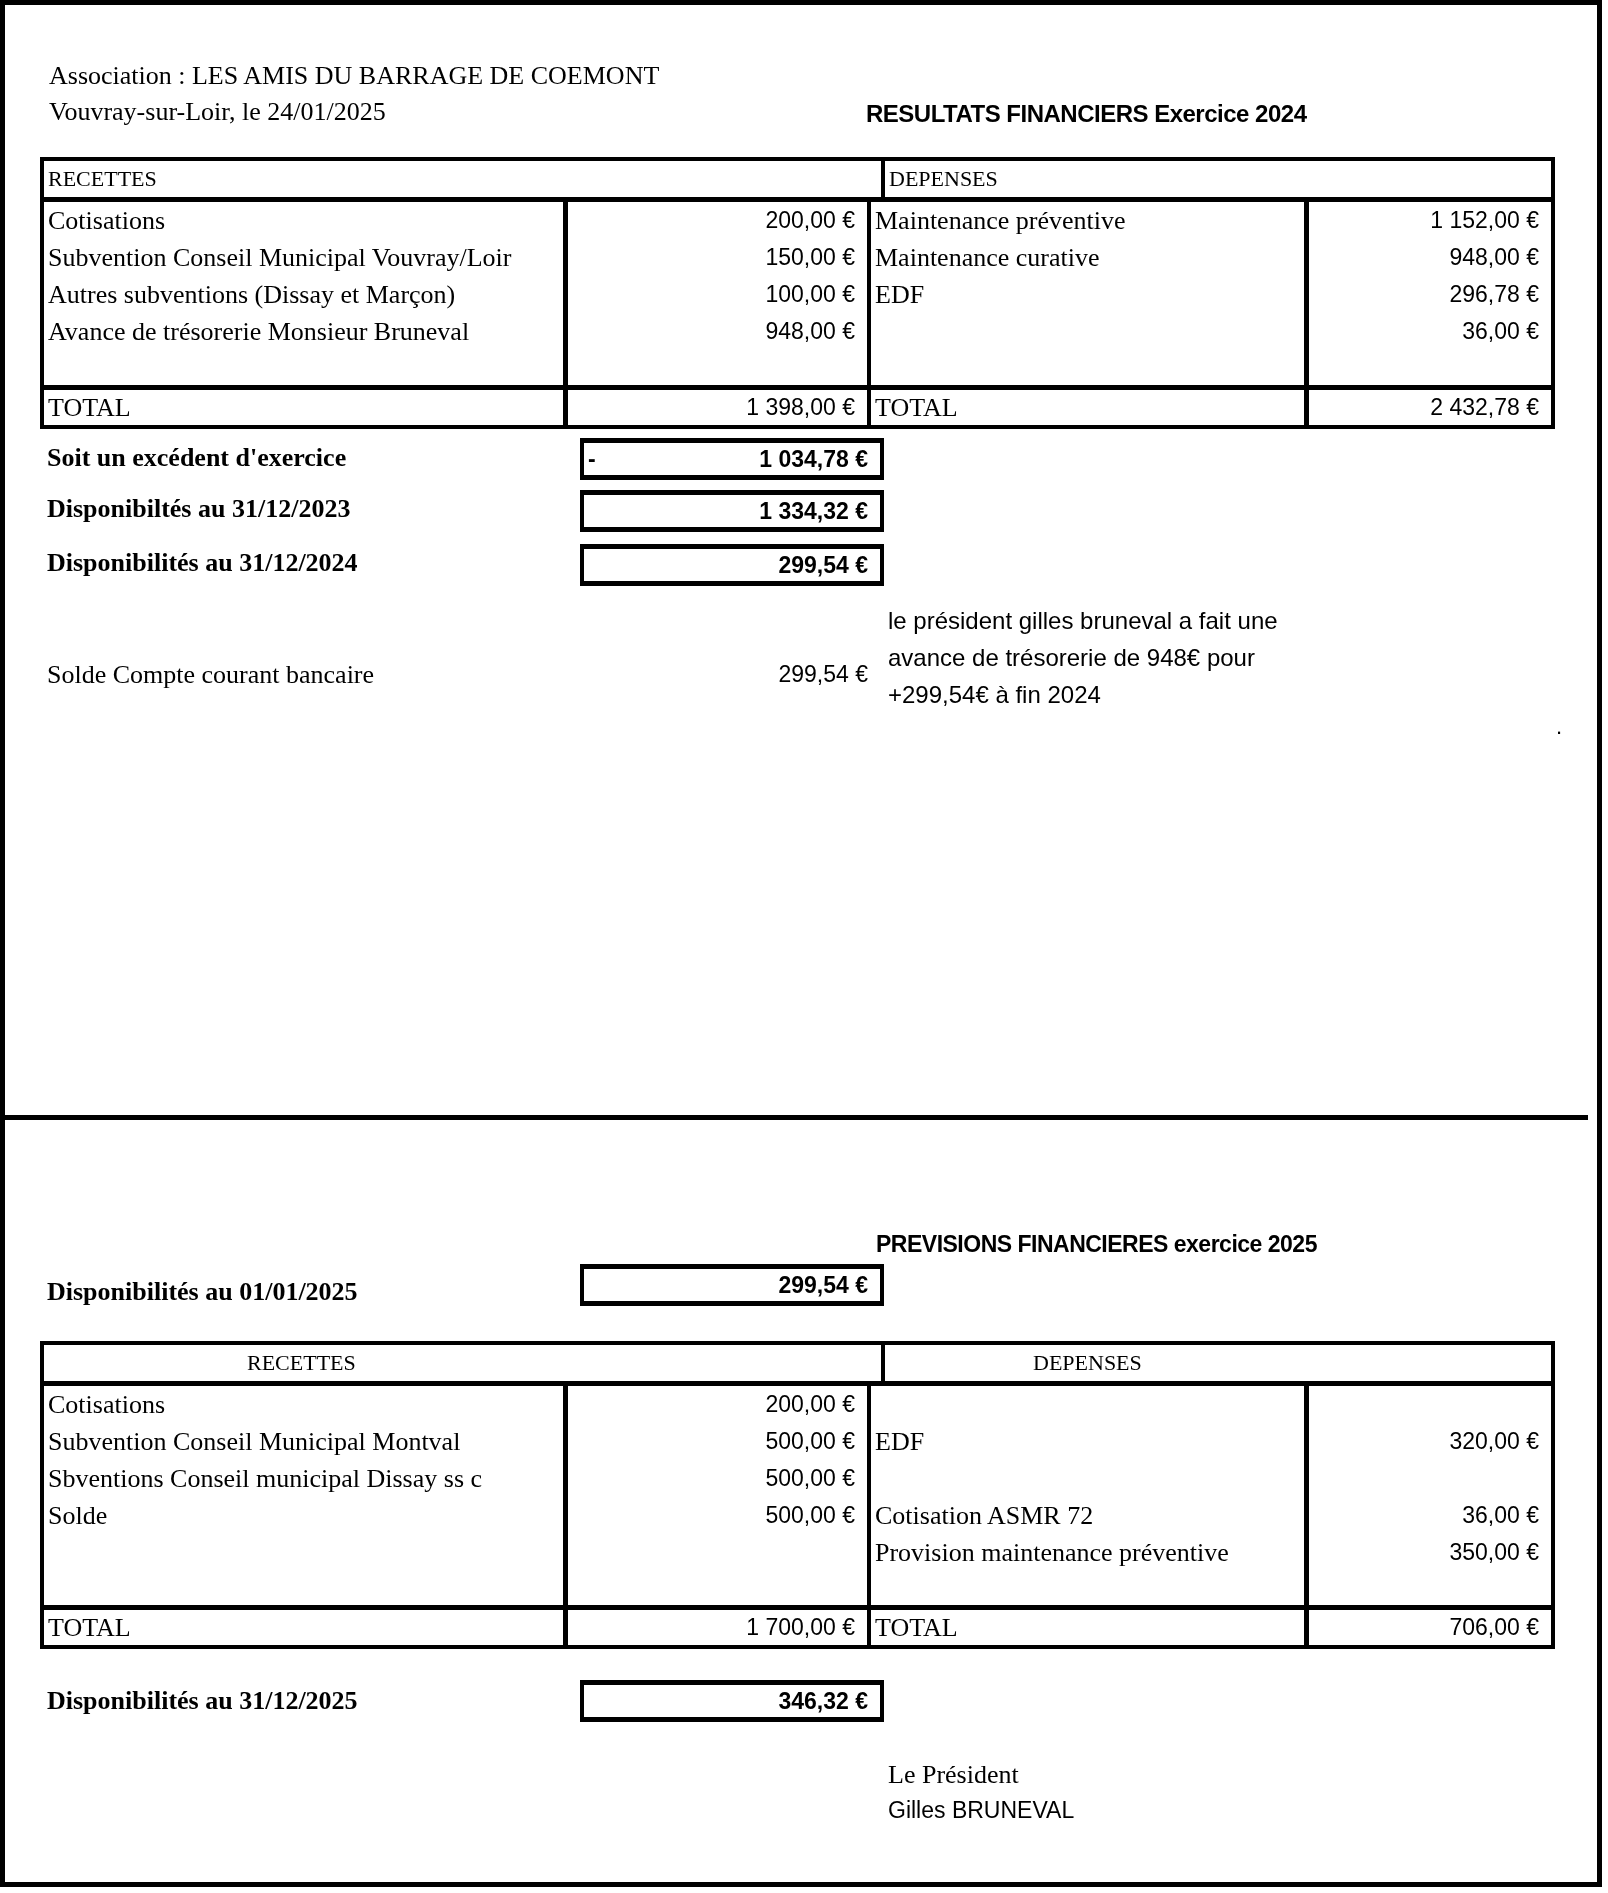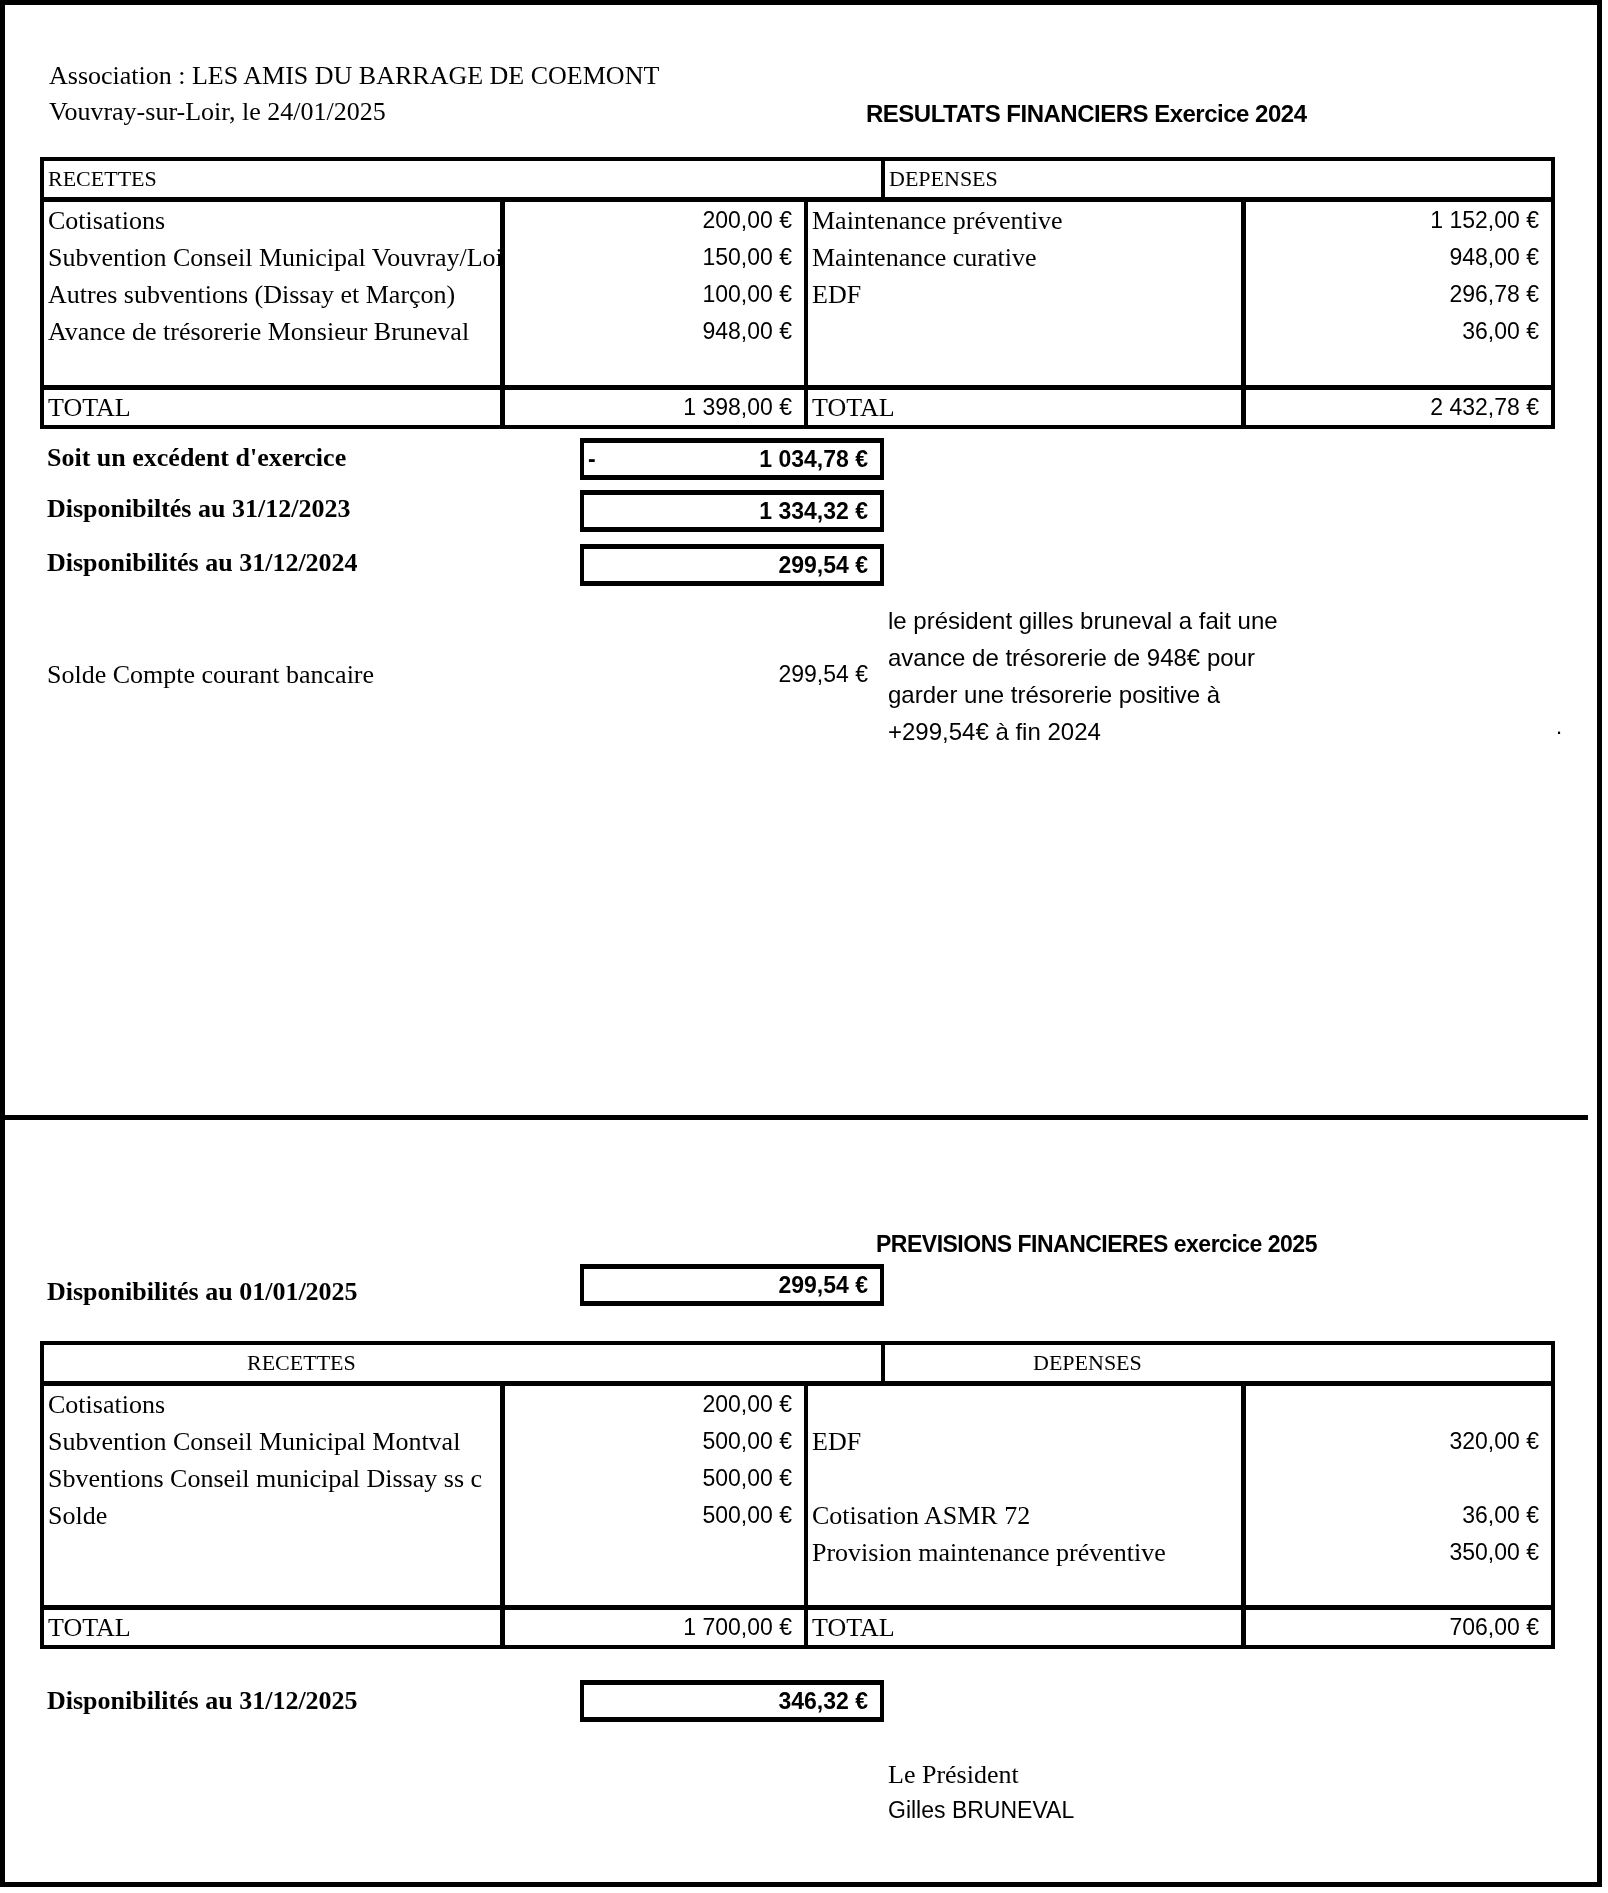--- a/index.html
+++ b/index.html
@@ -25,21 +25,21 @@
   .ftable .thead .h-right { flex: 1; }
   .ftable .thead div {
     font-family: "Liberation Serif", "DejaVu Serif", serif; font-size: 22px;
     line-height: 36px; padding-left: 4px;
   }
   .ftable .thead.centered .h-left { text-align: center; padding-left: 0; }
   .ftable .thead.centered .h-right { text-align: center; padding-left: 0; }
 
   .ftable .tbody { display: flex; border-bottom: 5px solid #000; box-sizing: border-box; }
   .ftable .tfoot { display: flex; height: 35px; }
-  .col-l1 { width: 461px; border-right: 5px solid #000; box-sizing: border-box; }
+  .col-l1 { width: 524px; border-right: 5px solid #000; box-sizing: border-box; }
   .col-l2 { width: 303px; border-right: 4px solid #000; box-sizing: border-box; }
   .col-r1 { width: 438px; border-right: 5px solid #000; box-sizing: border-box; }
   .col-r2 { flex: 1; }
 
   .cell-label {
     font-family: "Liberation Serif", "DejaVu Serif", serif; font-size: 26px;
     height: 37px; line-height: 37px; padding-left: 4px; white-space: nowrap; overflow: hidden;
   }
   .cell-amount {
     font-family: "Liberation Sans", "DejaVu Sans", sans-serif; font-size: 23px;
@@ -131,21 +131,20 @@
 <div class="summary-box" style="top:544px; justify-content:flex-end;">
   <span>299,54 €</span>
 </div>
 
 <div class="abs serif" style="left:47px; top:660px; font-size:26px;">Solde Compte courant bancaire</div>
 <div class="abs sans" style="left:580px; width:288px; text-align:right; top:661px; font-size:23px;">299,54 €</div>
 
 <div class="note" style="top:602px;">
   <div>le président gilles bruneval a fait une</div>
   <div>avance de trésorerie de 948€ pour</div>
-  <div>garder une trésorerie positive à</div>
   <div>+299,54€ à fin 2024</div>
 </div>
 <div class="abs sans" style="left:1556px; top:714px; font-size:22px;">.</div>
 
 <div class="divider"></div>
 
 <div class="abs sans title" style="left:876px; top:1231px; font-size:23px;">PREVISIONS FINANCIERES exercice 2025</div>
 
 <div class="summary-label" style="top:1269px;margin-top:8px;">Disponibilités au 01/01/2025</div>
 <div class="summary-box" style="top:1264px; justify-content:flex-end;">

